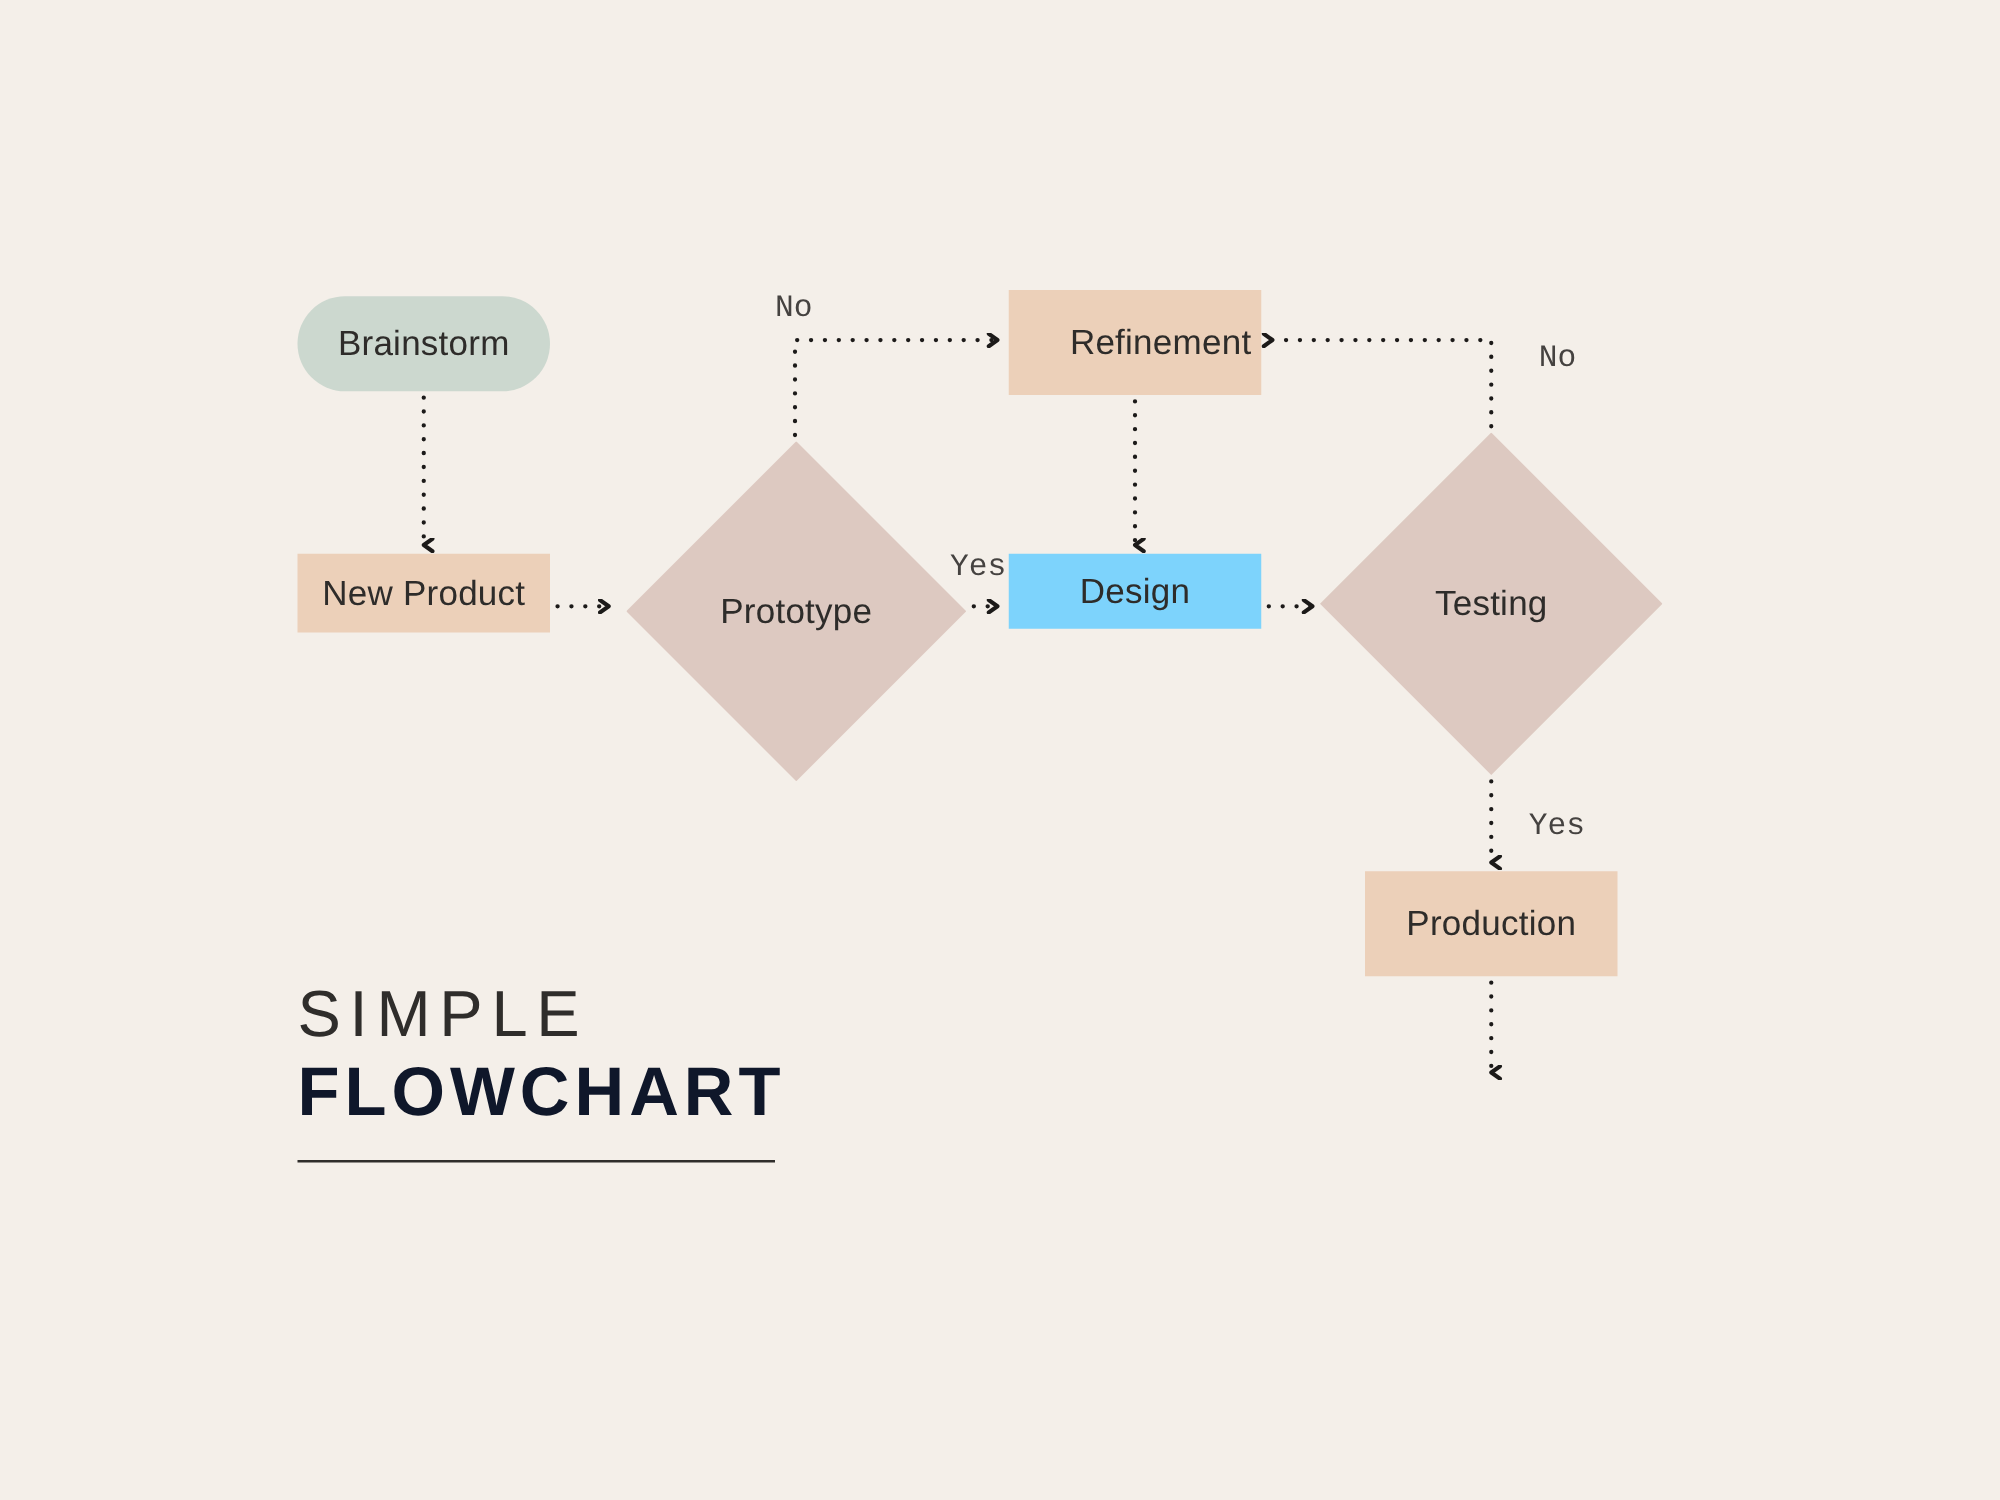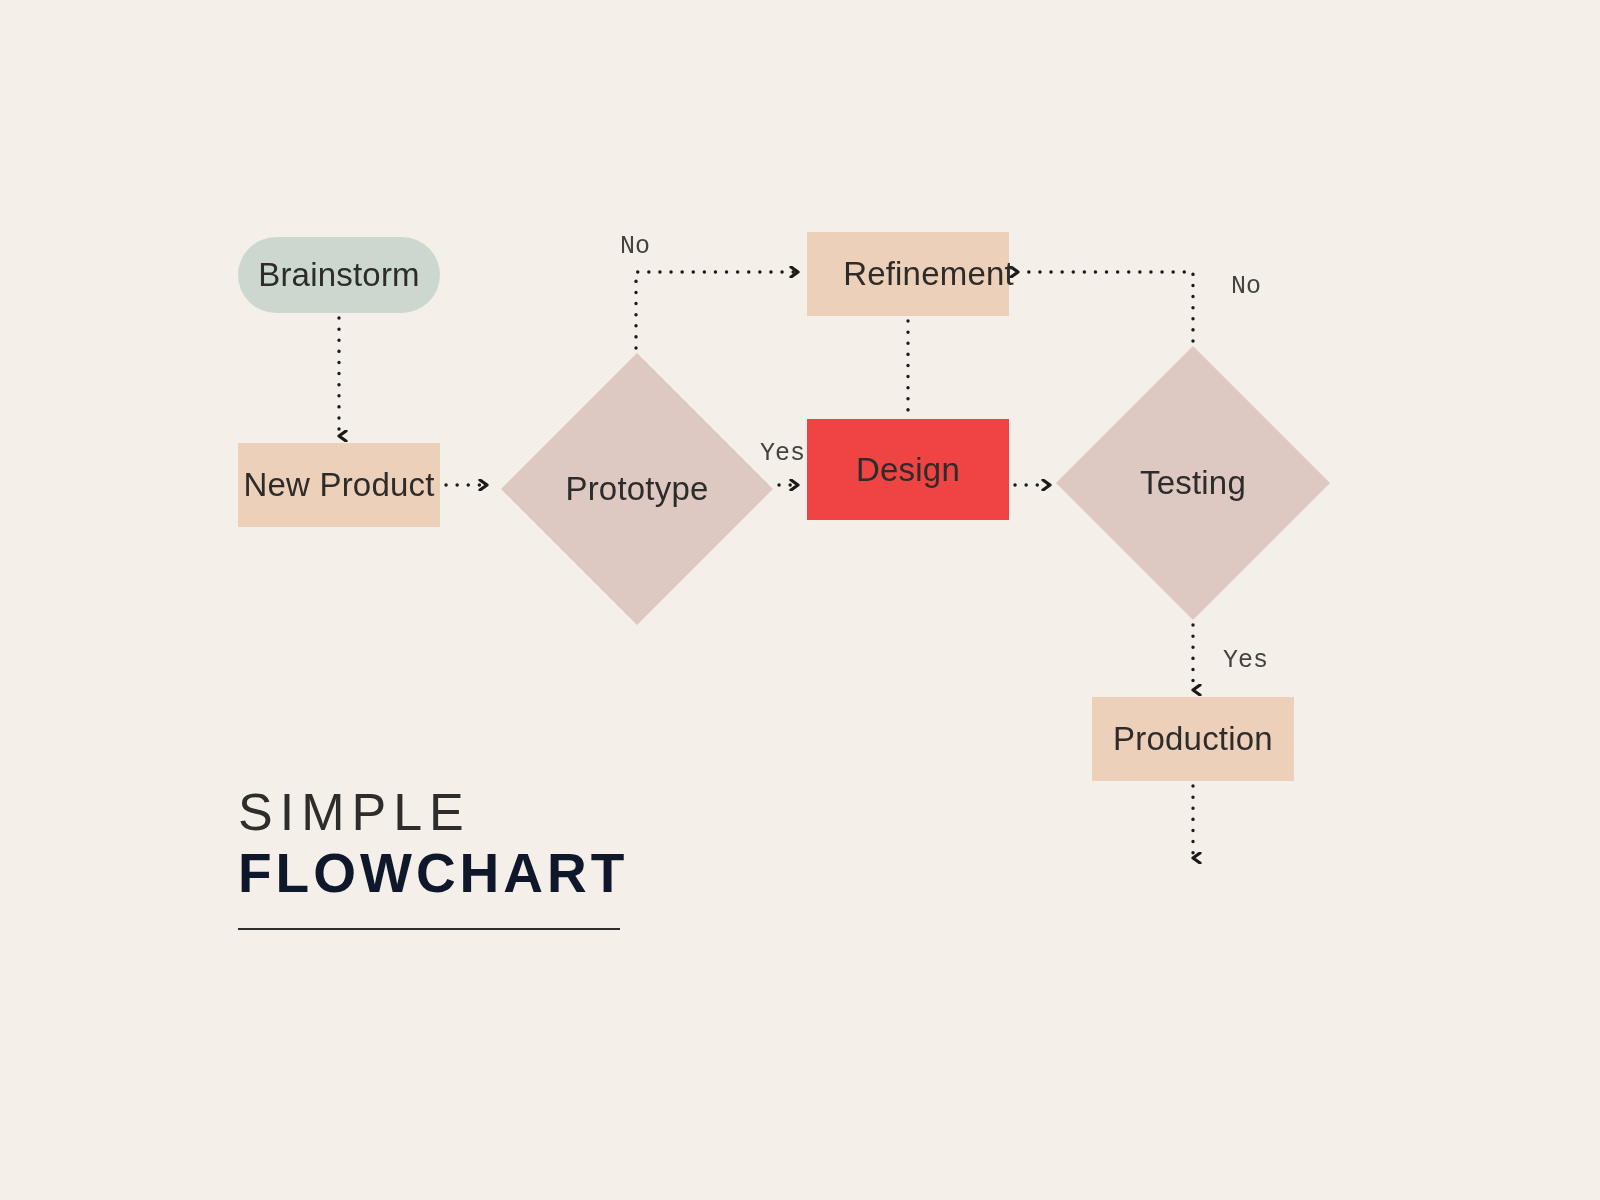--- a/index.html
+++ b/index.html
@@ -33,21 +33,21 @@
     align-items: center;
     justify-content: center;
     box-sizing: border-box;
     text-align: center;
   }
   .node .node-label {
     position: relative;
     z-index: 2;
     color: #2e2c2a;
     font-family: "Liberation Sans", sans-serif;
-    font-size: 33px;
+    font-size: 28px;
     font-weight: 400;
     letter-spacing: 0.2px;
     white-space: nowrap;
   }
   .node-terminator {
     border-radius: 999px;
   }
   .node-process { }
   .node-decision .diamond-bg {
     position: absolute;
@@ -131,34 +131,34 @@
       <path d="M1193,625 L1193,690" marker-end="url(#arrowDown)"></path>
 
       <path d="M1193,786 L1193,858" marker-end="url(#arrowDown)"></path>
     </g>
   </svg>
 
   <div class="node node-terminator" style="left:238px; top:237px; width:202px; height:76px; background:#ccd8cf;">
     <span class="node-label">Brainstorm</span>
   </div>
 
-  <div class="node node-process" style="left:238px; top:443px; width:202px; height:84px; background:#ecd0b9;">
+  <div class="node node-process" style="left:238px; top:443px; width:202px; height:63px; background:#ecd0b9;">
     <span class="node-label">New Product</span>
   </div>
 
   <div class="node node-decision" style="left:501px; top:353px; width:272px; height:272px;">
     <span class="diamond-bg" style="background:#ddc9c1;"></span>
     <span class="node-label">Prototype</span>
   </div>
 
   <div class="node node-process" style="left:807px; top:232px; width:202px; height:84px; background:#ecd0b9;padding-left:41px;">
     <span class="node-label">Refinement</span>
   </div>
 
-  <div class="node node-process" style="left:807px; top:419px; width:202px; height:101px; background:#ef4444;">
+  <div class="node node-process" style="left:807px; top:443px; width:202px; height:60px; background:#7dd3fc;">
     <span class="node-label">Design</span>
   </div>
 
   <div class="node node-decision" style="left:1056px; top:346px; width:274px; height:274px;">
     <span class="diamond-bg" style="background:#ddc9c1;"></span>
     <span class="node-label">Testing</span>
   </div>
 
   <div class="node node-process" style="left:1092px; top:697px; width:202px; height:84px; background:#ecd0b9;">
     <span class="node-label">Production</span>

